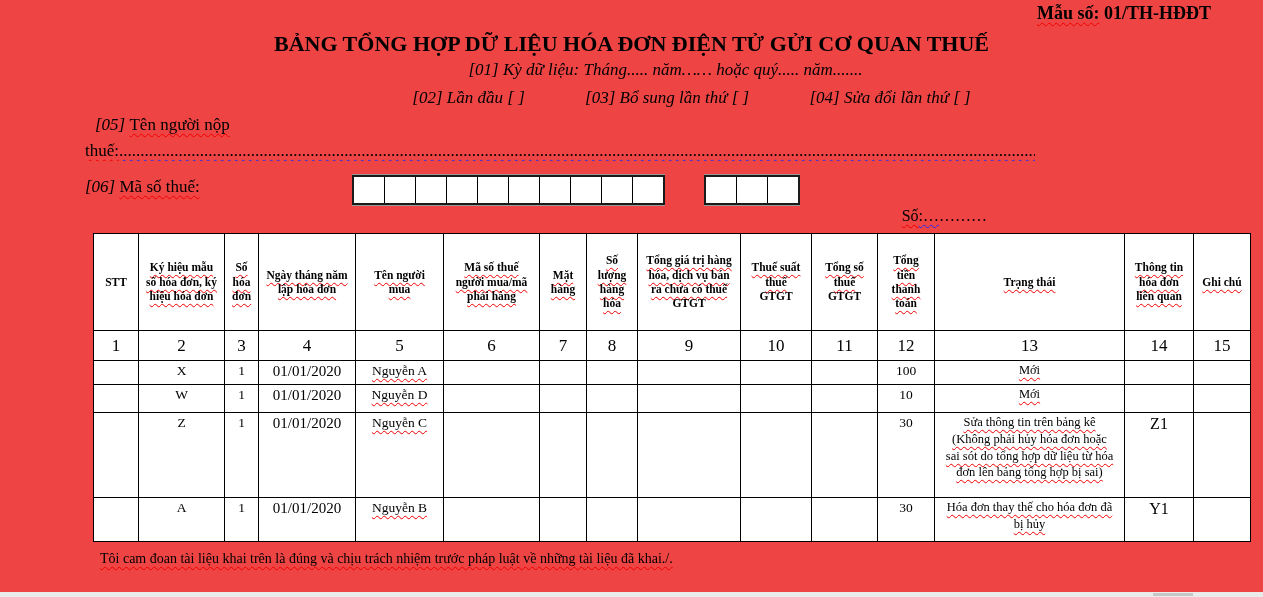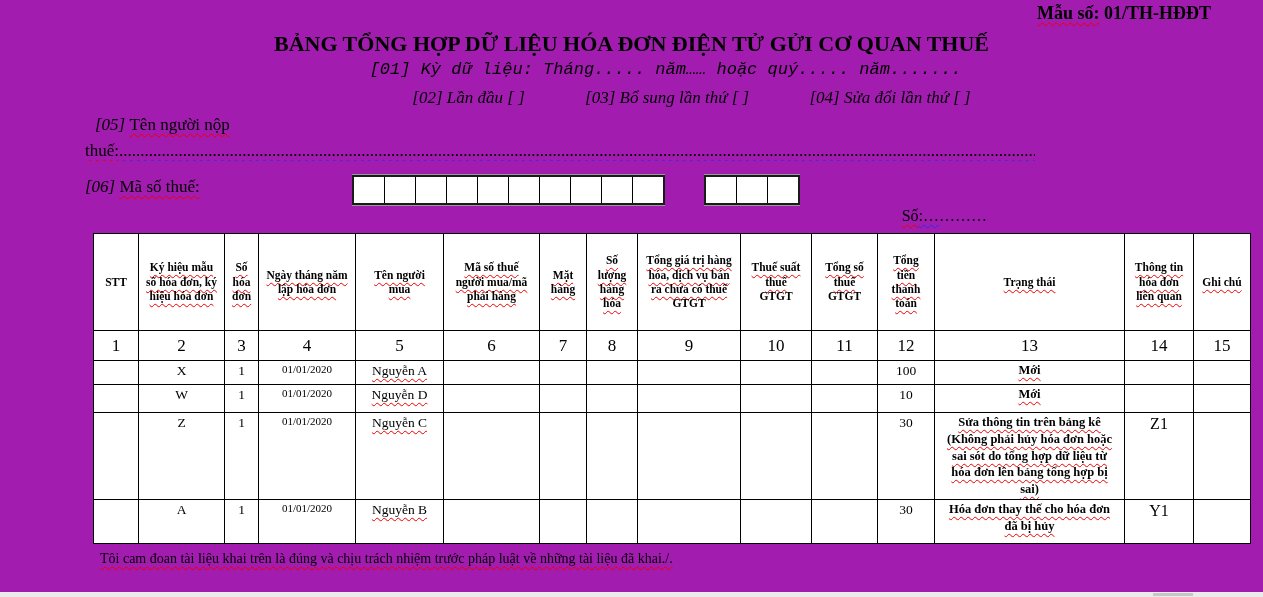--- a/index.html
+++ b/index.html
@@ -1,19 +1,19 @@
 <!DOCTYPE html>
 <html><head>
 <meta charset="utf-8">
 <style>
   html,body{margin:0;padding:0;}
   .page{
     position:relative;
     width:1263px;height:597px;
-    background:#a21caf;
+    background:#ef4444;
     font-family:"Liberation Serif","DejaVu Serif",serif;
     color:#000;
     overflow:hidden;
   }
   .wavy-red{
     text-decoration:underline wavy #f00000;
     text-decoration-thickness:1px;
     text-underline-offset:3px;
     text-decoration-skip-ink:none;
   }
@@ -27,21 +27,21 @@
     position:absolute;top:3px;right:52px;
     font-size:18px;font-weight:bold;white-space:nowrap;
   }
   .doc-title{
     position:absolute;top:31px;left:0;width:100%;
     text-align:center;font-size:22px;font-weight:bold;white-space:nowrap;
   }
   .line01{
     position:absolute;top:60px;left:0;width:100%;box-sizing:border-box;
     padding-left:68px;text-align:center;
-    font-size:17px;font-style:italic;white-space:nowrap;font-family:Liberation Mono, monospace;
+    font-size:17px;font-style:italic;white-space:nowrap;
   }
   .line02{
     position:absolute;top:88px;left:8px;width:100%;box-sizing:border-box;
     padding-left:104px;text-align:center;
     font-size:17px;font-style:italic;white-space:nowrap;
   }
   .line02 .seg{margin:0 28px;}
   .f05-line1{position:absolute;top:115px;left:95px;font-size:17px;white-space:nowrap;}
   .f05-line2{
     position:absolute;top:141px;left:85px;width:950px;
@@ -72,22 +72,22 @@
   thead tr.nums{height:30px;}
   thead tr.nums td{font-size:17px;font-weight:normal;text-align:center;vertical-align:middle;}
   tbody td{
     font-size:13.5px;text-align:center;vertical-align:top;
     padding:1px 2px;line-height:1.3;
   }
   tbody tr.r1{height:24px;}
   tbody tr.r2{height:28px;}
   tbody tr.r3{height:85px;}
   tbody tr.r4{height:44px;}
-  td.c-date{font-size:11px;}
-  td.c-status{font-size:12.5px;padding:1px 9px;line-height:1.34;font-weight:bold;}
+  td.c-date{font-size:15px;}
+  td.c-status{font-size:12.5px;padding:1px 9px;line-height:1.34;}
   td.c-rel{font-size:16px;margin-left:16px;}
   .commitment{position:absolute;top:551px;left:100px;font-size:14px;white-space:nowrap;}
   .date-line{
     position:absolute;top:574px;left:0;width:100%;box-sizing:border-box;
     padding-left:320px;text-align:center;font-size:16px;font-style:italic;white-space:nowrap;
   }
   .scrollbar{position:absolute;left:0;bottom:0;width:100%;height:5px;background:#ebebeb;}
   .scrollbar .thumb{position:absolute;left:1153px;top:1px;width:40px;height:3px;background:#c6c6c6;}
 </style>
 </head>

